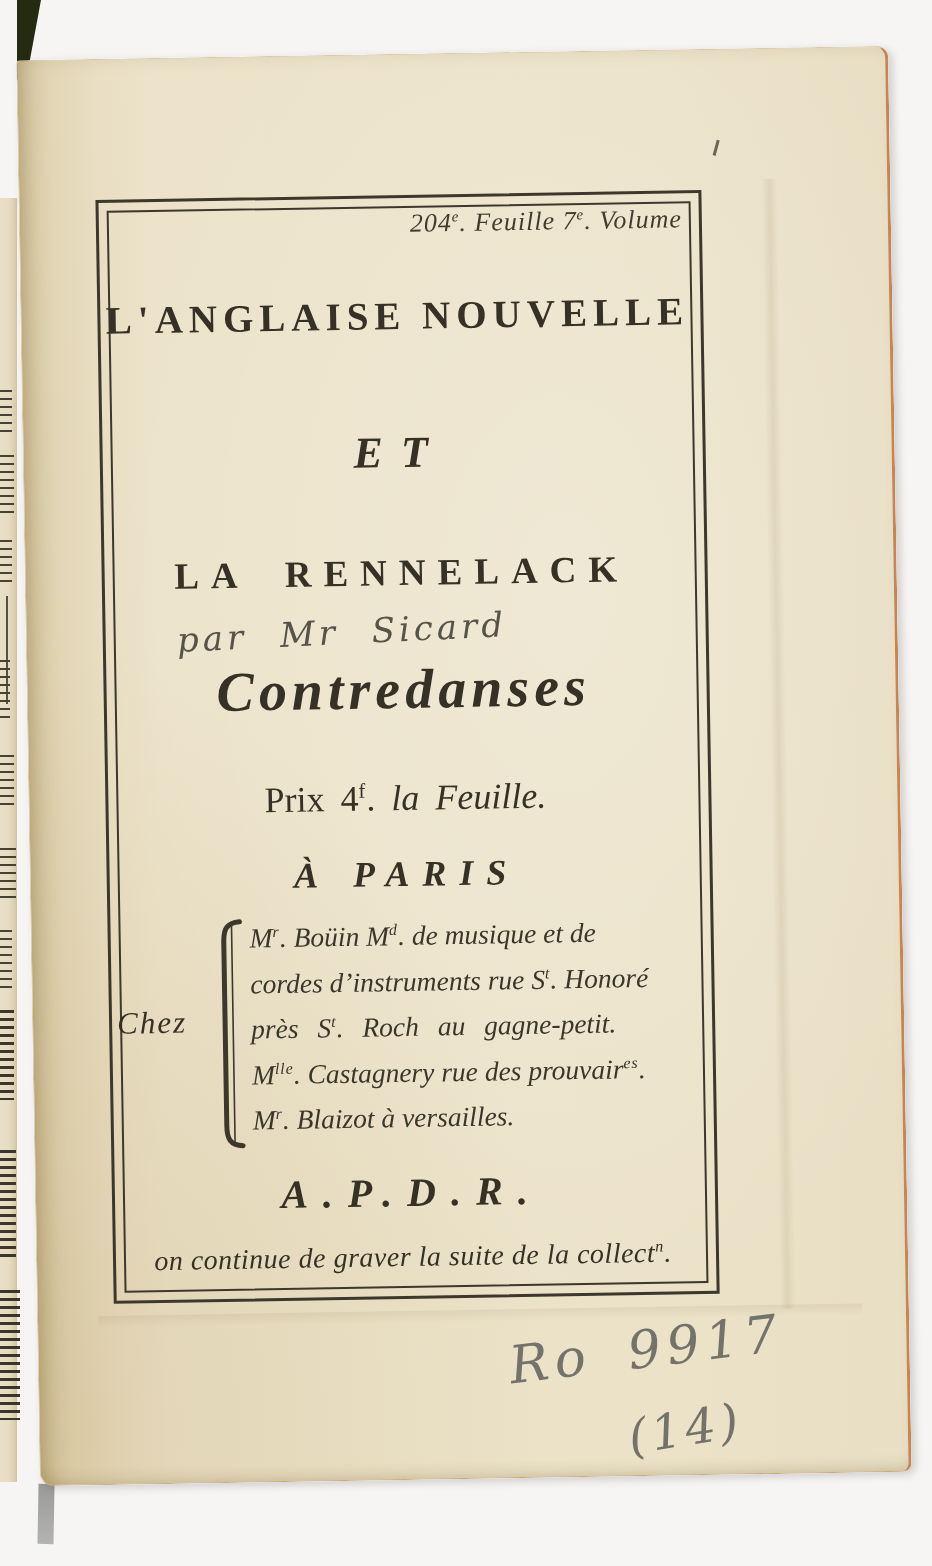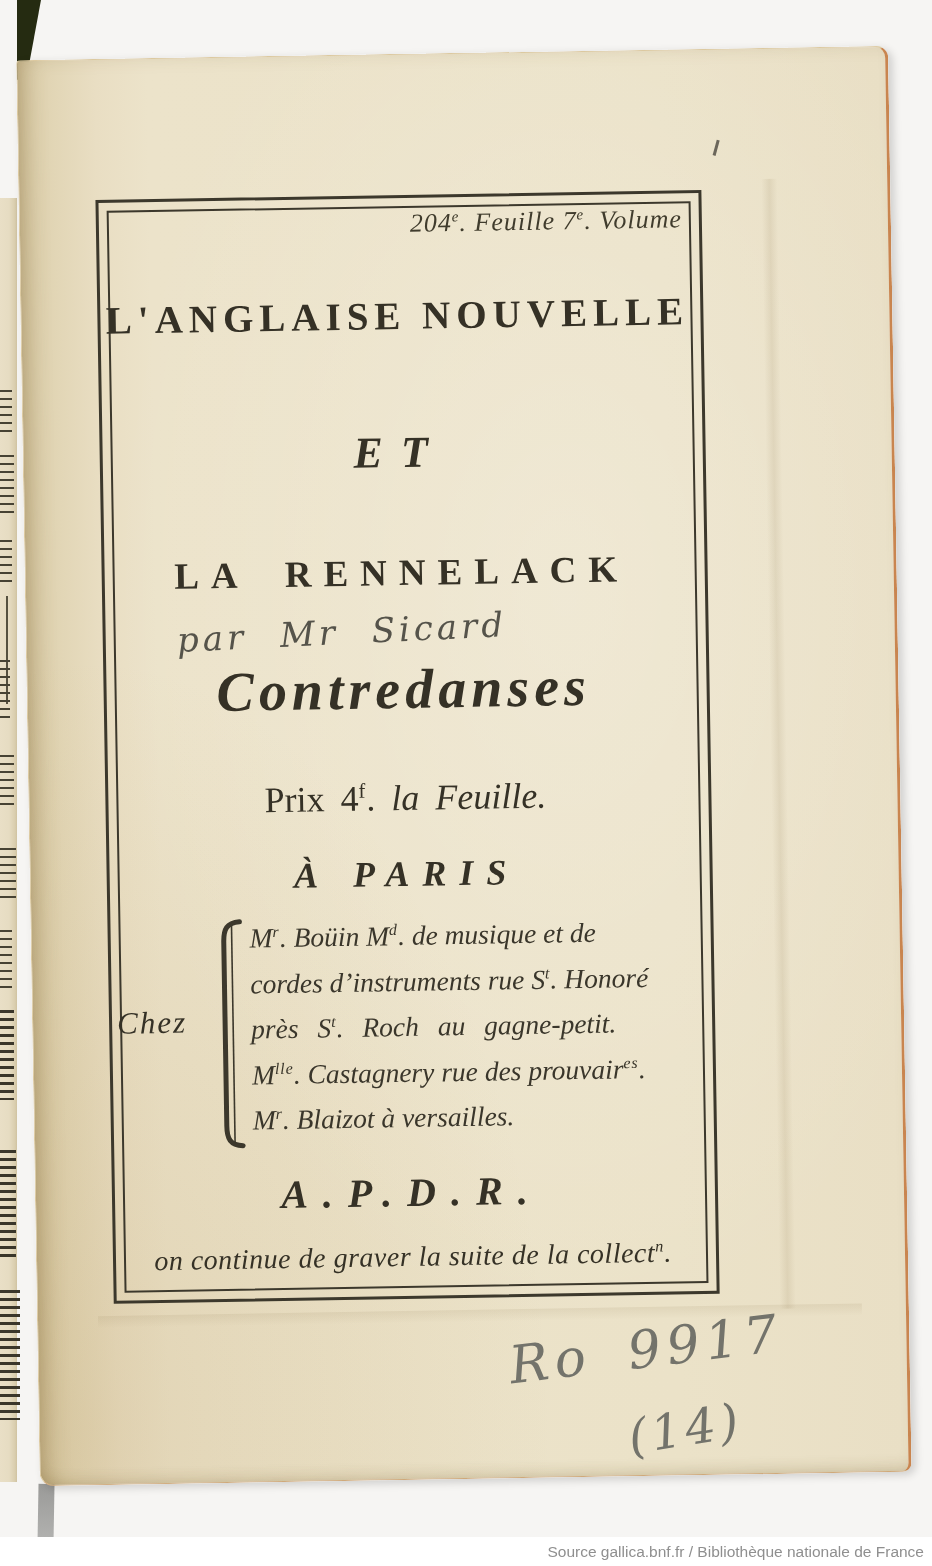--- a/index.html
+++ b/index.html
@@ -129,17 +129,14 @@
     </div>
 
     <div class="t ctr apdr">A.P.D.R.</div>
     <div class="t ctr footer-note"><span>on continue de graver la suite de la collect</span><sup>n</sup><span>.</span></div>
 
     <div class="t pencil pencil-shelfmark">Ro 9917</div>
     <div class="t pencil pencil-number">(14)</div>
     <div class="stray-mark"></div>
   </div>
 
-  <div class="source-bar">
-    <span>Source gallica.bnf.fr / Bibliothèque nationale de France</span>
-  </div>
 
 </div>
 
 </body></html>

